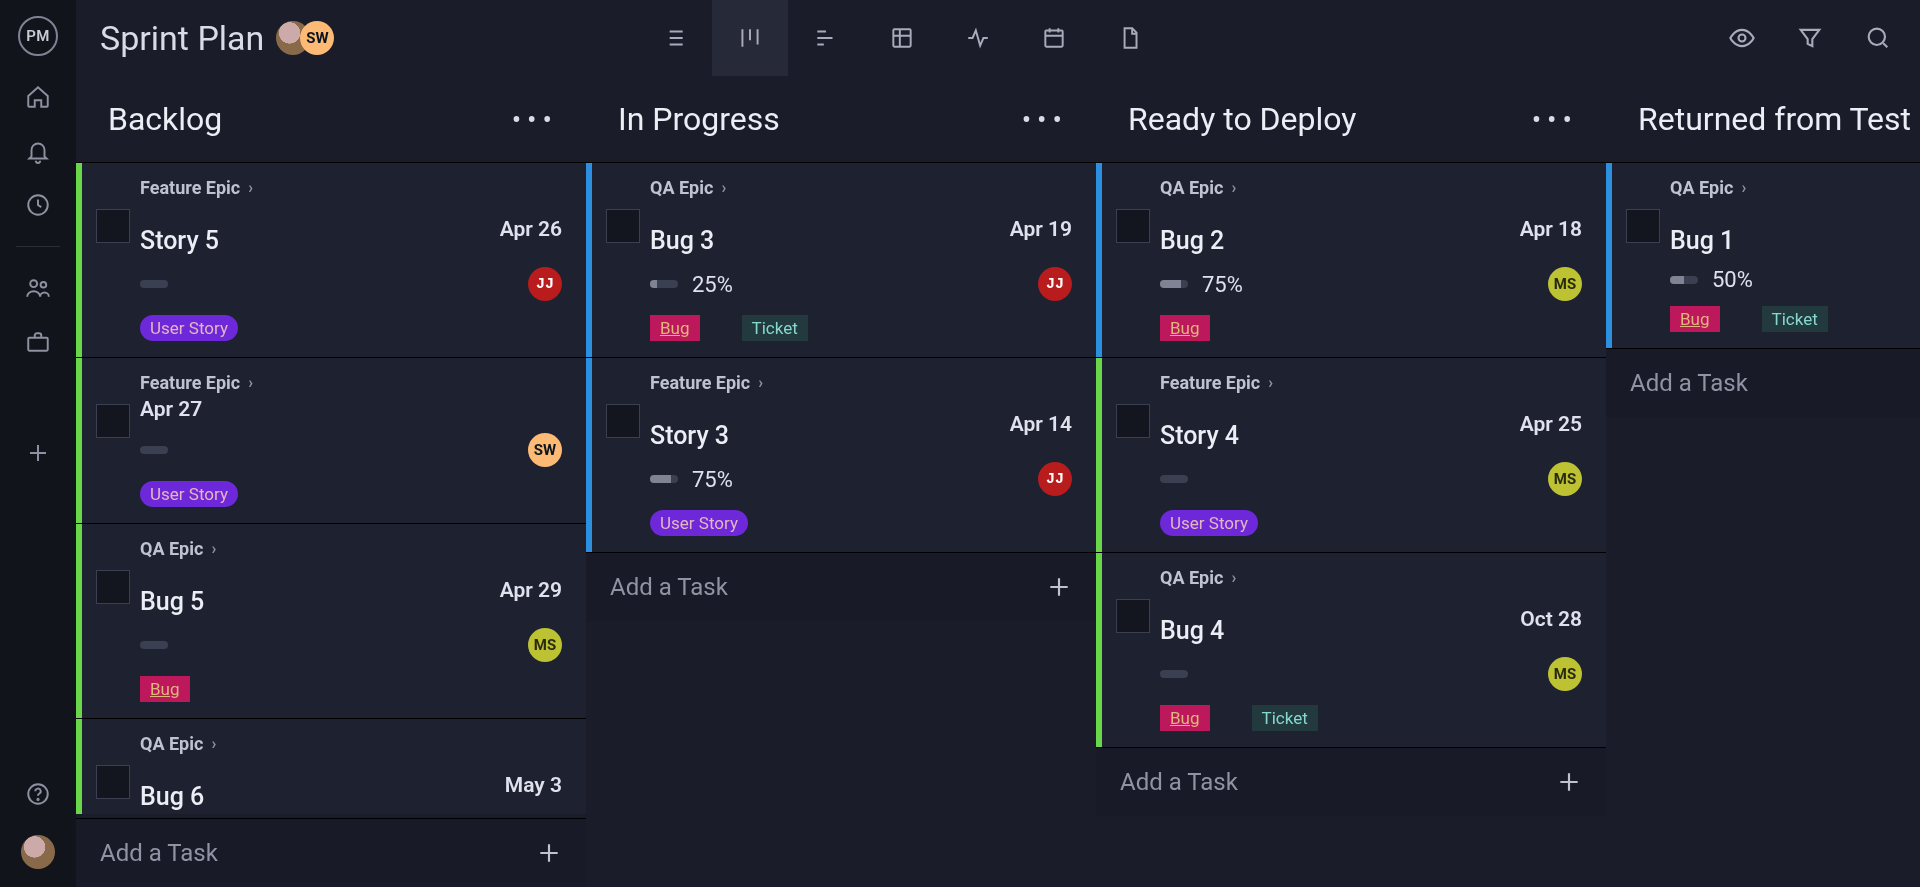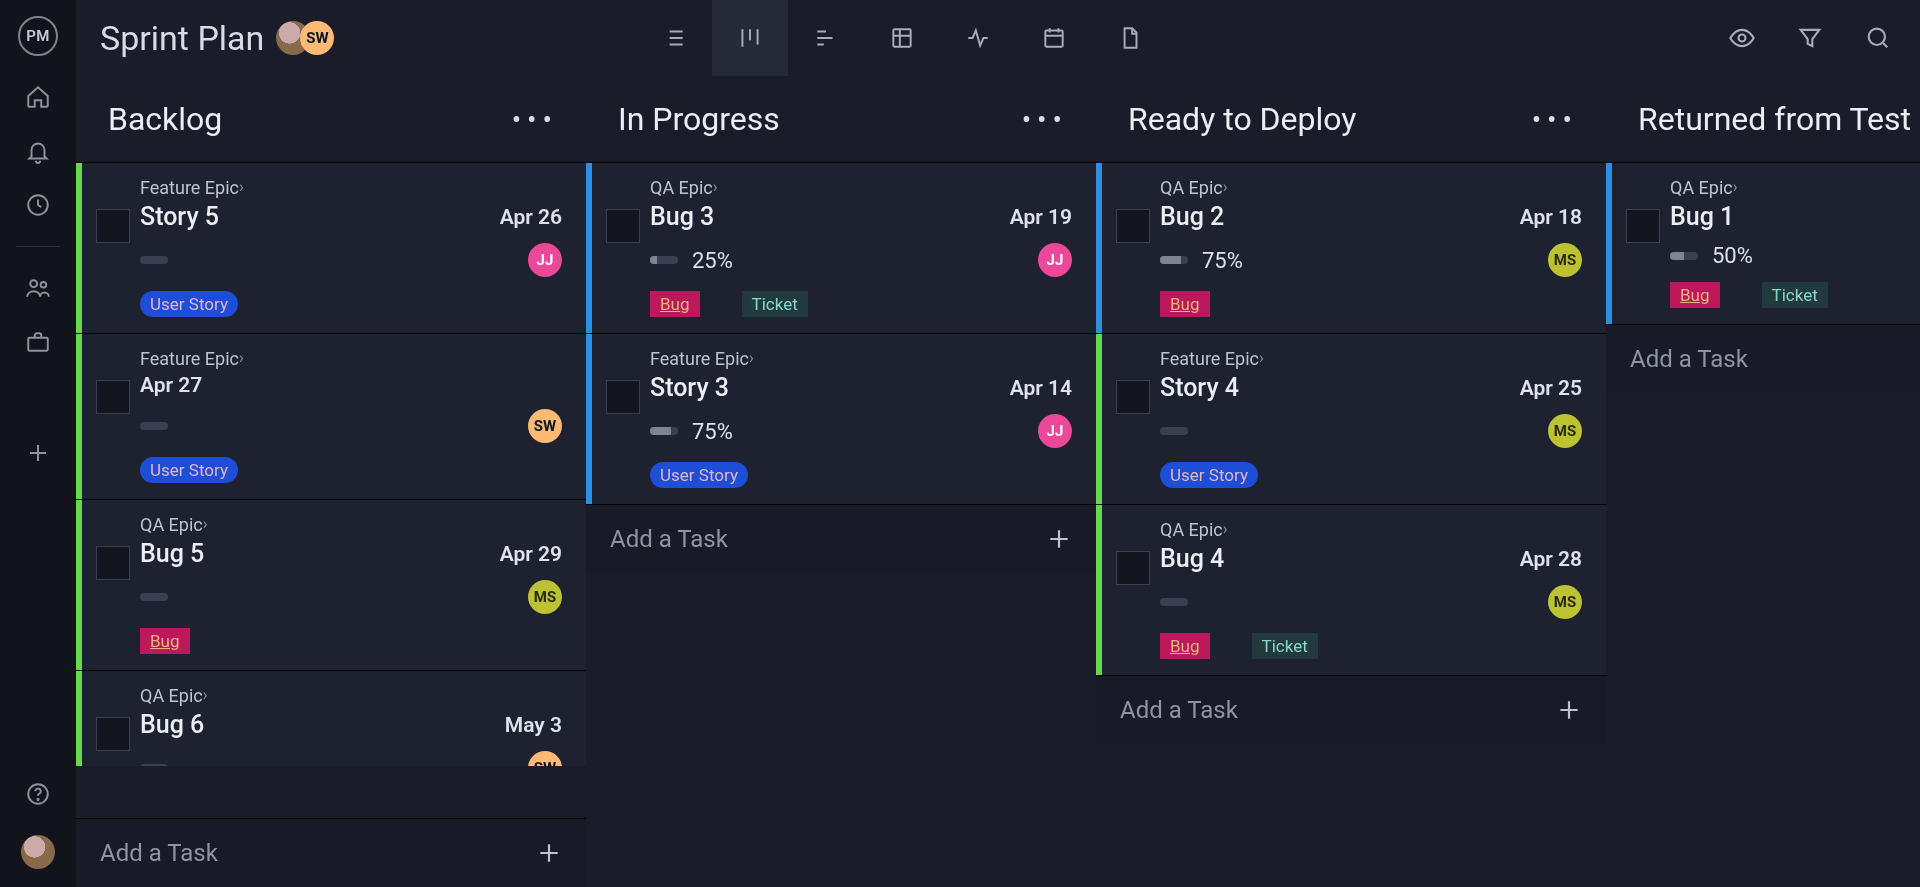--- a/index.html
+++ b/index.html
@@ -60,21 +60,21 @@
     width:34px; height:34px; border-radius:50%;
     display:flex; align-items:center; justify-content:center;
     font-size:15px; font-weight:700;
   }
   .avatar + .avatar { margin-left:-10px; }
   .avatar-photo-small {
     width:34px; height:34px; border-radius:50%;
     background: radial-gradient(circle at 40% 35%, #caa 0 35%, #88694a 36% 100%);
   }
   .avatar-SW { background:#fdba74; color:#0a1520; }
-  .avatar-JJ { background:#ec4899; color:#fff; }
+  .avatar-JJ { background:#b91c1c; color:#fff;font-family:Liberation Mono, monospace; }
   .avatar-MS { background:#bdc233; color:#2a2a10; }
 
   .view-tabs { display:flex; margin-left:auto; }
   .view-tab {
     width:76px; height:76px;
     display:flex; align-items:center; justify-content:center;
     cursor:pointer;
   }
   .view-tab.active { background:#262a38; }
   .view-tab svg { width:26px; height:26px; stroke:#aab; fill:none; stroke-width:1.8; }
@@ -116,52 +116,52 @@
     border-top:1px solid #000;
     padding: 14px 24px 16px 64px;
     background:#1d2130;
   }
   .card .stripe {
     position:absolute; left:0; top:0; bottom:0; width:6px;
   }
   .stripe-green { background:#6ad64a; }
   .stripe-blue  { background:#2d8fe0; }
   .card .epic-row {
-    display:flex; align-items:flex-start; 
-    color:#bfc3d0; font-size:18px; margin-bottom:4px;
+    display:flex; align-items:center; gap:8px;
+    color:#bfc3d0; font-size:18px; margin-bottom:4px;font-weight:bold;
   }
   .chev { font-size:16px; color:#8d91a0; }
   .card .title-row {
     display:flex; align-items:center;
   }
   .card .chk {
     position:absolute; left:20px; top:46px;
     width:34px; height:34px; border:1px solid #3a3f52; background:#13151f;
   }
-  .card-title { font-size:25px; color:#eceef5; font-weight:500; flex:1; }
+  .card-title { font-size:25px; color:#eceef5; font-weight:500; flex:1;margin-top:24px; }
   .card-date  { font-size:21px; color:#dfe2ec; font-weight:600; }
   .card .progress-row {
     display:flex; align-items:center; gap:14px;
     margin-top:12px;
   }
   .progress {
     width:28px; height:8px; border-radius:5px;
     background:#3a3f52; position:relative; overflow:hidden;
   }
   .progress > i {
     position:absolute; left:0; top:0; bottom:0;
     background:#7f8393; display:block;
   }
   .pct { font-size:22px; color:#dfe2ec; }
   .card .assignee { margin-left:auto; }
   .tags { display:flex; gap:10px; margin-top:14px; }
   .tag {
     font-size:17px; padding:3px 10px;
   }
-  .tag-user { background:#1d4ed8; color:#e8b5c0;border-radius:13px; }
+  .tag-user { background:#6d28d9; color:#e8b5c0;border-radius:13px; }
   .tag-bug  { background:#be185d; color:#e0b67a;text-decoration:underline; }
   .tag-ticket{ background:#223a3e; color:#86d7d0;margin-left:32px; }
 
   .add-task {
     border-top:1px solid #000;
     padding: 20px 24px;
     display:flex; align-items:center;
     color:#8f93a3; font-size:24px;
     background:#181b27;
   }
@@ -488,21 +488,21 @@
           </div>
           <div class="card">
             <div class="stripe stripe-green"></div>
             <div class="chk"></div>
             <div class="epic-row">
               <span>QA Epic</span>
               <span class="chev">›</span>
             </div>
             <div class="title-row">
               <div class="card-title">Bug 4</div>
-              <div class="card-date">Apr 28</div>
+              <div class="card-date">Oct 28</div>
             </div>
             <div class="progress-row">
               <div class="progress">
                 <i style="width: 0%;"></i>
               </div>
               <div class="avatar assignee avatar-MS">MS</div>
             </div>
             <div class="tags">
               <span class="tag tag-bug">Bug</span>
               <span class="tag tag-ticket">Ticket</span>

